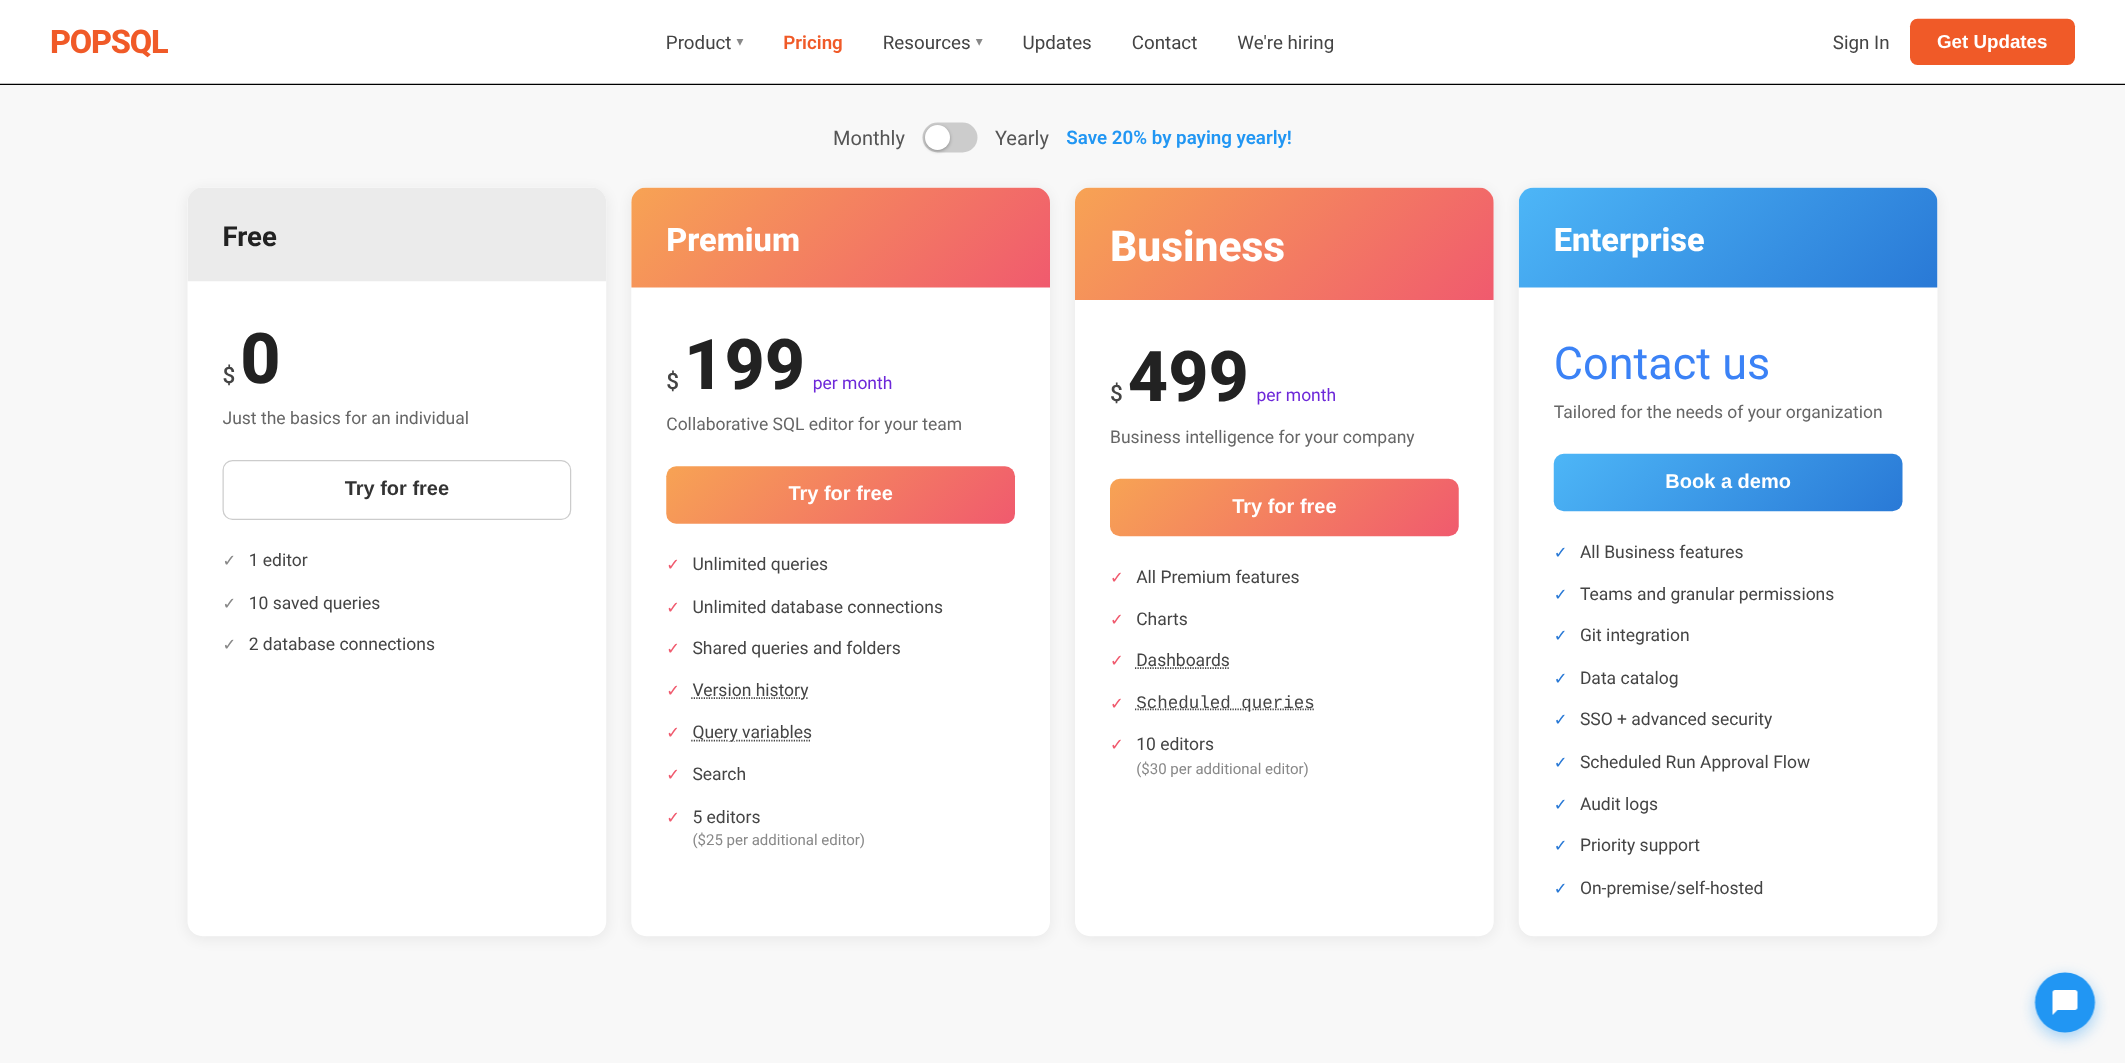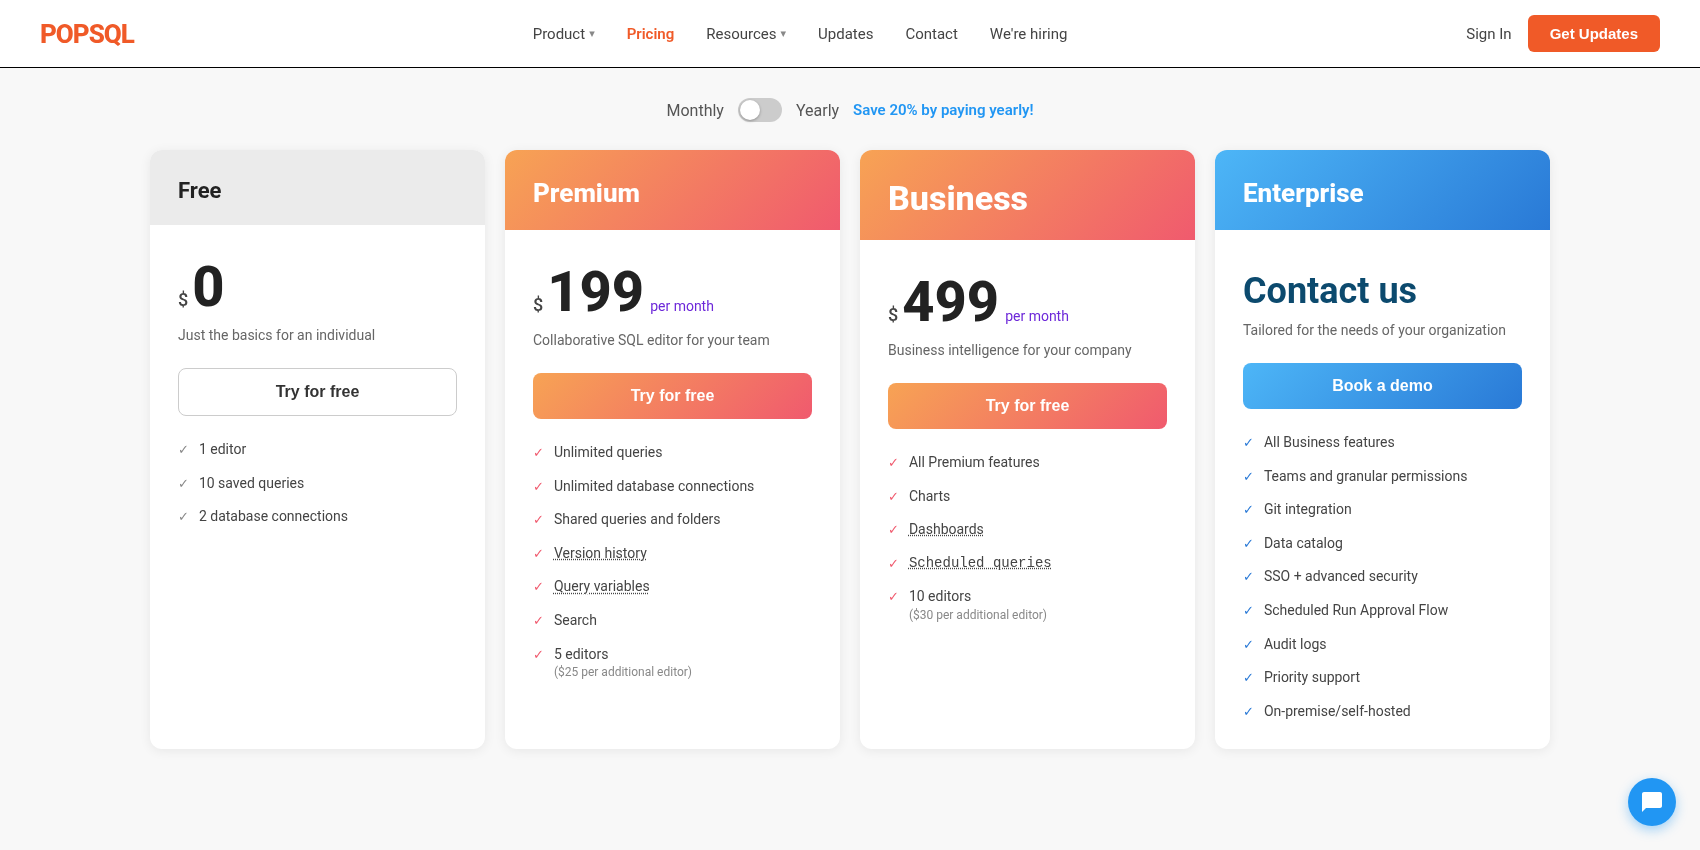--- a/index.html
+++ b/index.html
@@ -63,21 +63,21 @@
 
     
     .card-enterprise .card-header { background: linear-gradient(135deg, #4db6f7 0%, #2979d6 100%); }
     .card-enterprise .plan-name { font-size: 26px; font-weight: 800; color: #fff; }
 
     
     .price-row { display: flex; align-items: baseline; gap: 4px; margin-bottom: 10px; margin-top: 10px; }
     .currency { font-size: 18px; color: #444; font-weight: 500; }
     .price-amount { font-size: 56px; font-weight: 800; color: #222; line-height: 1; }
     .price-period { font-size: 14px; color: #6d28d9; margin-left: 2px; }
-    .price-contact { font-size: 36px; font-weight: 700; color: #0c4a6e; margin: 16px 0 8px; }
+    .price-contact { font-size: 36px; font-weight: 400; color: #3b82f6; margin: 16px 0 8px; }
 
     .price-desc { font-size: 14px; color: #666; margin-bottom: 22px; line-height: 1.5; }
 
     
     .btn { width: 100%; padding: 14px; border-radius: 8px; font-size: 16px; font-weight: 700; cursor: pointer; border: none; margin-bottom: 24px; }
     .btn-free { background: #fff; color: #333; border: 1.5px solid #ccc; }
     .btn-premium { background: linear-gradient(135deg, #f7a354 0%, #f05a6e 100%); color: #fff; }
     .btn-business { background: linear-gradient(135deg, #f7a354 0%, #f05a6e 100%); color: #fff; }
     .btn-enterprise { background: linear-gradient(135deg, #4db6f7 0%, #2979d6 100%); color: #fff; }
 

